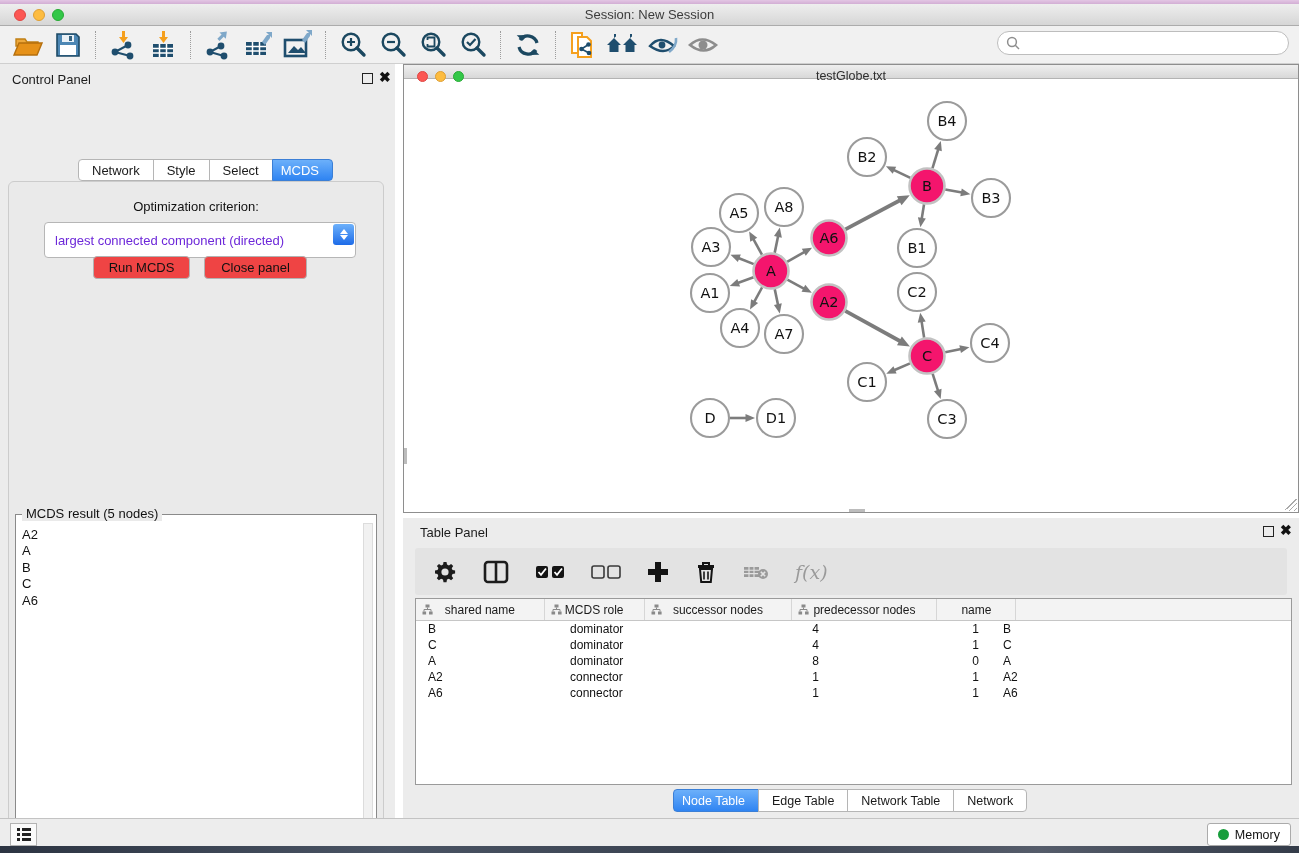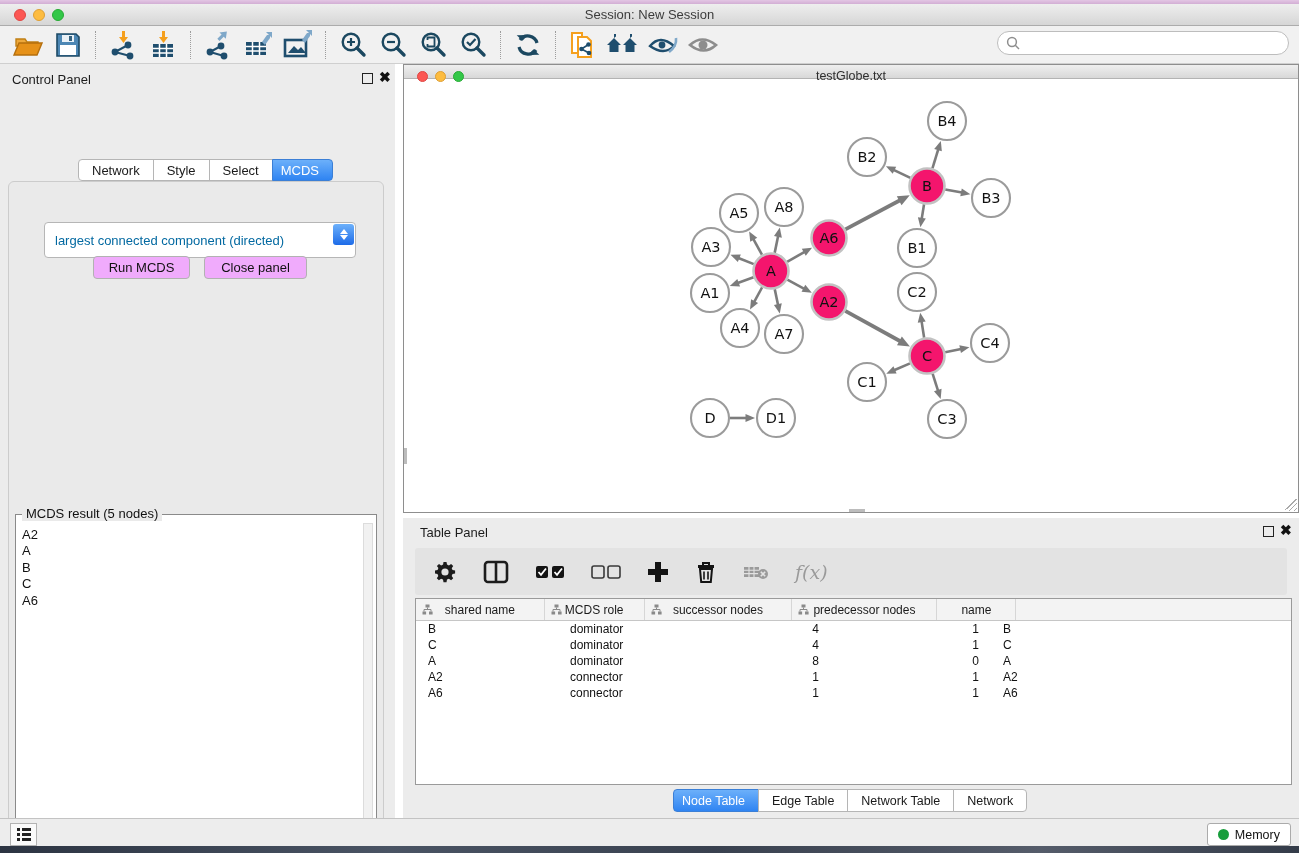--- a/index.html
+++ b/index.html
@@ -43,28 +43,28 @@
     font-size:13px; color:#1a1a1a; display:flex; align-items:center; margin-left:-1px; }
   .seg-tab:first-child { border-radius:4px 0 0 4px; margin-left:0; }
   .seg-tab:last-child { border-radius:0 4px 4px 0; }
   .seg-tab.active { background:linear-gradient(#6cb0fa,#2f84f2); border-color:#3b7fd6; color:#fff;padding-left:8px; }
 
   #cp-body { position:absolute; left:8px; top:117px; width:376px; height:683px;
     background:#eaeaea; border:1px solid #cccccc; border-radius:6px; }
   #opt-label { position:absolute; left:0; right:0; top:17px; text-align:center;
     font-size:13px; color:#111; }
   #criterion-select { position:absolute; left:35px; top:40px; width:312px; height:36px;
-    background:#fff; border:1px solid #b6b6b6; border-radius:4px; font-size:13px; color:#0369a1;
+    background:#fff; border:1px solid #b6b6b6; border-radius:4px; font-size:13px; color:#6d28d9;
     display:flex; align-items:center; padding-left:10px; }
   #criterion-stepper { position:absolute; right:1px; top:1px; width:21px; height:21px;
     border-radius:3px; background:linear-gradient(#6db1fb,#1d6be8); margin:0;
     display:flex; flex-direction:column; align-items:center; justify-content:center; gap:1px; }
   .chev { width:0; height:0; border-left:4px solid transparent; border-right:4px solid transparent; }
   .chev.up { border-bottom:5px solid #fff; } .chev.down { border-top:5px solid #fff; }
-  .cp-btn { position:absolute; top:74px; height:23px; background:#f0abfc; border:1px solid #b2b2b2;
+  .cp-btn { position:absolute; top:74px; height:23px; background:#ef4444; border:1px solid #b2b2b2;
     border-radius:4px; font-size:13px; color:#111; display:flex; align-items:center; justify-content:center; }
   #run-btn { left:84px; width:97px; } #closepanel-btn { left:195px; width:103px; }
 
   #mcds-fieldset { position:absolute; left:6px; top:332px; width:362px; height:345px;
     border:1px solid #8a8a8a; background:#fff; }
   #mcds-legend { position:absolute; left:6px; top:-9px; background:#eaeaea; padding:0 4px;
     font-size:13px; color:#111; }
   #mcds-list { position:absolute; left:1px; top:8px; bottom:1px; right:14px;
     font-size:13px; color:#111; padding:4px 0 0 5px; line-height:16.4px; }
   #mcds-scroll { position:absolute; right:3px; top:8px; bottom:2px; width:10px;
@@ -274,20 +274,21 @@
   <span class="panel-close" style="left:379px;">✖</span>
 
   <div id="cp-tabs" class="seg-group">
       <div class="seg-tab">Network</div>
       <div class="seg-tab">Style</div>
       <div class="seg-tab">Select</div>
       <div class="seg-tab active">MCDS</div>
     </div>
 
   <div id="cp-body">
+    <div id="opt-label">Optimization criterion:</div>
     <div id="criterion-select">
       <span>largest connected component (directed)</span>
       <span id="criterion-stepper">
         <span class="chev up"></span>
           <span class="chev down"></span>
       </span>
     </div>
     <div class="cp-btn" id="run-btn">Run MCDS</div>
     <div class="cp-btn" id="closepanel-btn">Close panel</div>
 

